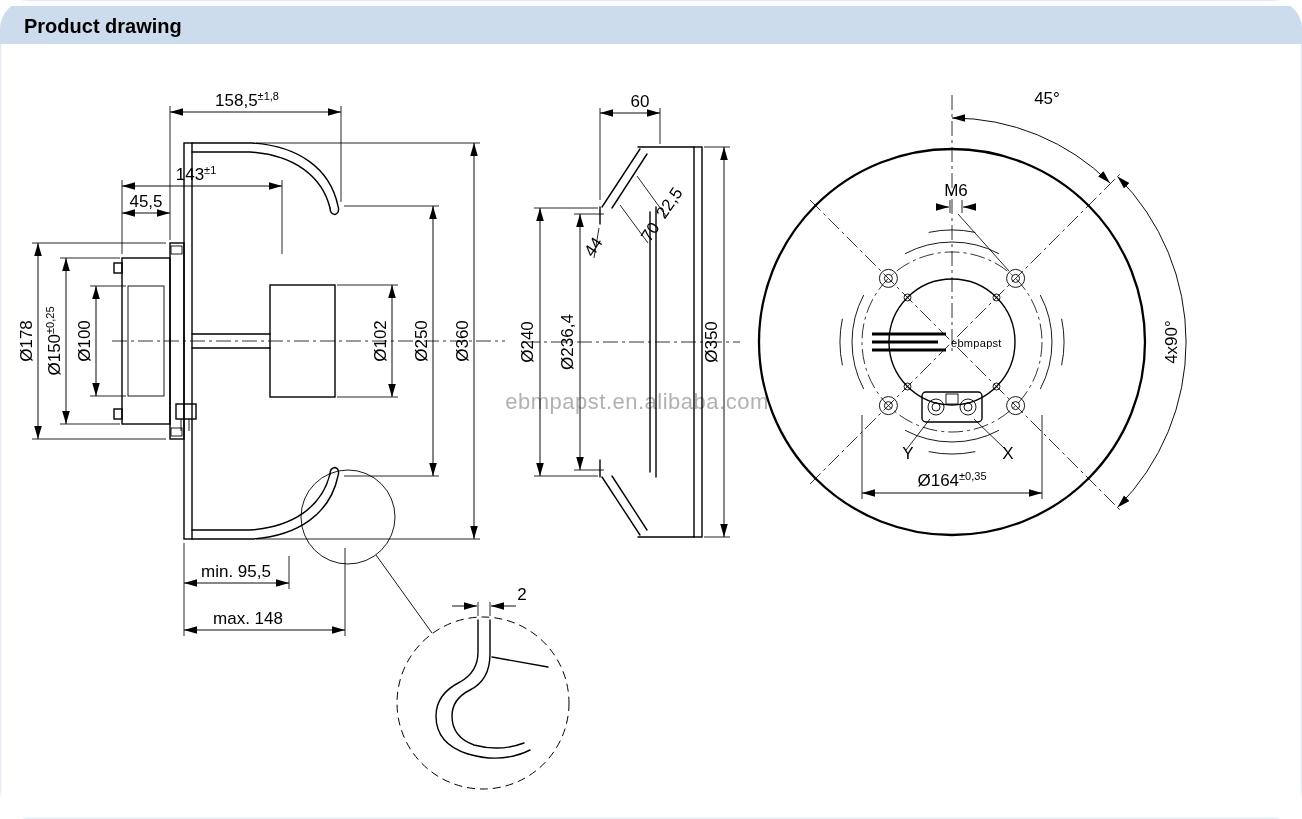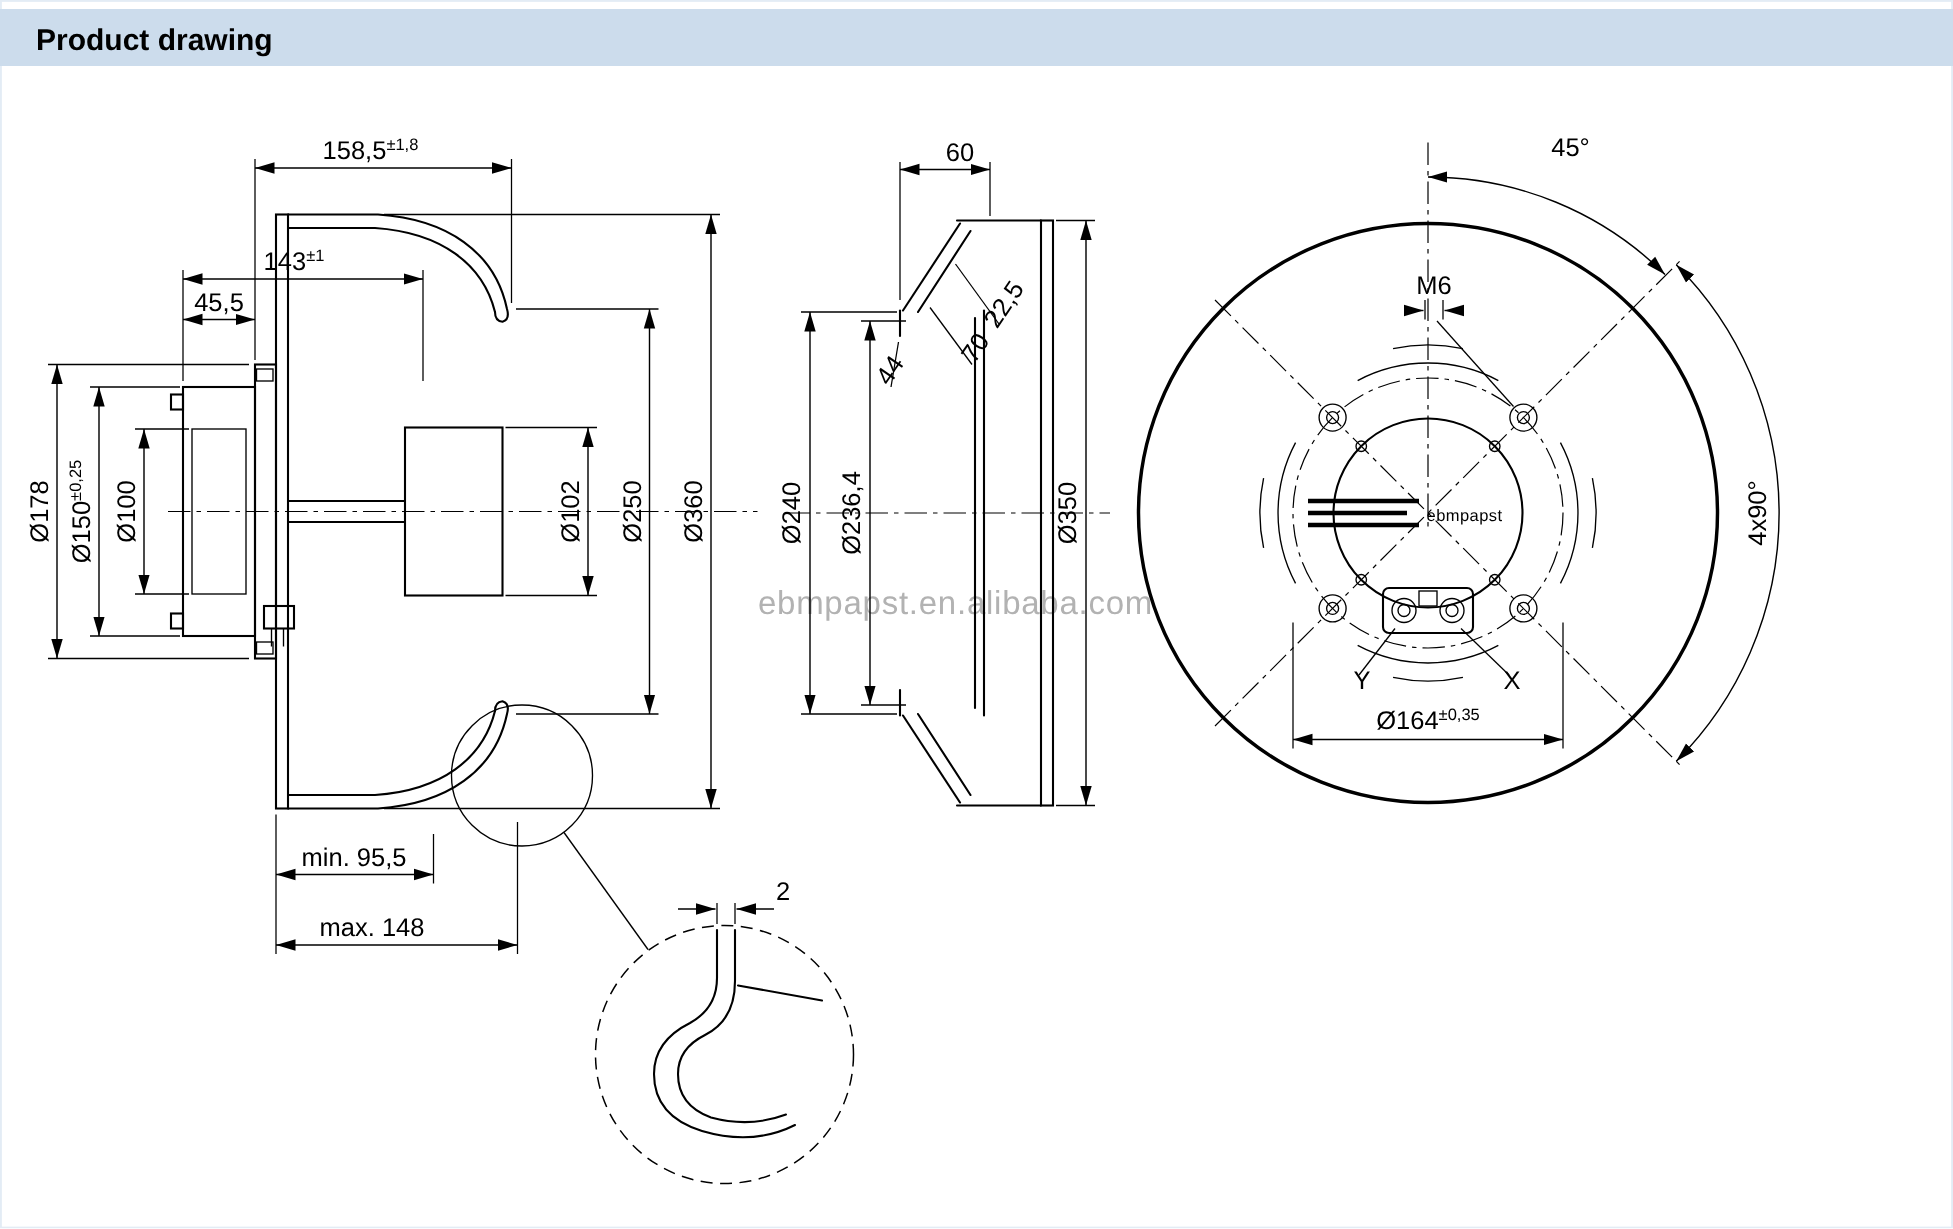--- a/index.html
+++ b/index.html
@@ -1,16 +1,16 @@
 <!DOCTYPE html>
 <html style="--header-bg: #ccdcec; --line: #000000; --watermark: #b2b2b2;"><head>
 <meta charset="utf-8">
 <style>
   html,body{margin:0;padding:0;background:#ffffff;}
-  .page{position:relative;width:1302px;height:819px;background:#fff;overflow:hidden;}
+  .page{position:relative;width:1302px;height:819px;background:#fff;overflow:hidden;border-radius:29px;}
   svg{display:block;}
   .ln{stroke:var(--line,#000);stroke-width:1.4;fill:none;stroke-linecap:round;}
   .ln2{stroke:var(--line,#000);stroke-width:2.3;fill:none;}
   .thin{stroke:var(--line,#000);stroke-width:.9;fill:none;}
   .ext{stroke:var(--line,#000);stroke-width:.85;fill:none;}
   .dim{stroke:var(--line,#000);stroke-width:.95;fill:none;marker-start:url(#ar);marker-end:url(#ar);}
   .dime{stroke:var(--line,#000);stroke-width:.95;fill:none;marker-end:url(#ar);}
   .cl{stroke:var(--line,#000);stroke-width:.8;fill:none;stroke-dasharray:15 4 3 4;}
   .dashc{stroke:var(--line,#000);stroke-width:1;fill:none;stroke-dasharray:8 5;}
   .bar{stroke:var(--line,#000);stroke-width:3;fill:none;}

